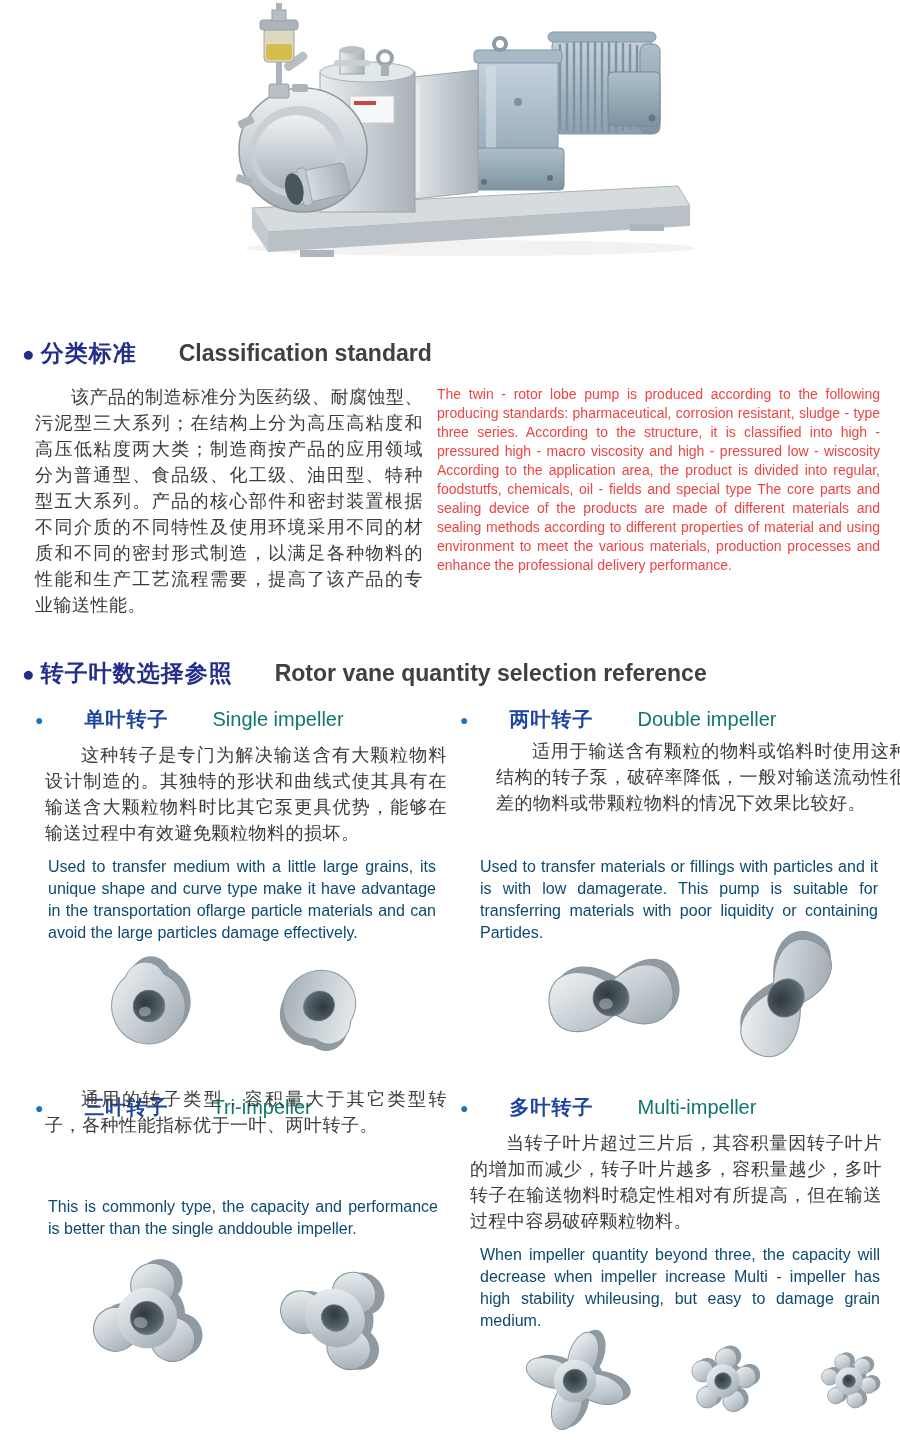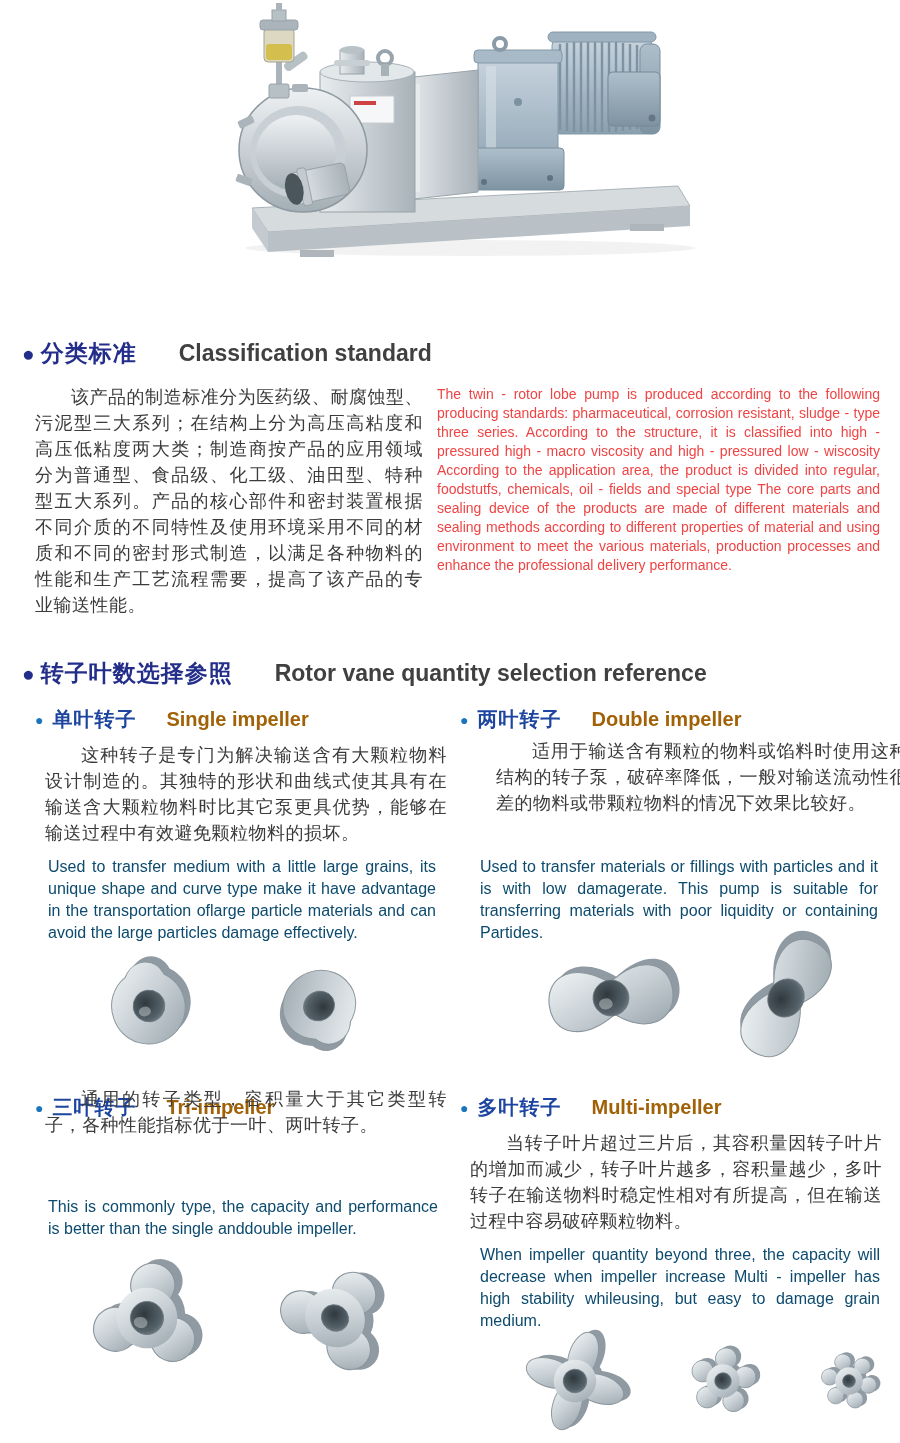--- a/index.html
+++ b/index.html
@@ -8,22 +8,22 @@
   .abs{position:absolute;}
 
   
   .sec-head{display:flex;align-items:center;white-space:nowrap;}
   .sec-bullet{color:#232e8a;font-size:21px;line-height:1;margin-right:6px;}
   .sec-zh{color:#232e8a;font-size:23px;font-weight:700;letter-spacing:1px;}
   .sec-en{color:#404040;font-size:23px;font-weight:700;margin-left:42px;}
 
   .item-head{display:flex;align-items:center;white-space:nowrap;}
   .item-bullet{color:#1b75bc;font-size:14px;line-height:1;margin-right:9px;}
-  .item-zh{color:#1d459f;font-size:20px;font-weight:700;letter-spacing:1px;}
-  .item-en{color:#a16207;font-size:20px;font-weight:700;margin-left:30px;}
+  .item-zh{color:#1d459f;font-size:20px;font-weight:700;letter-spacing:1px;margin-left:32px;}
+  .item-en{color:#0f766e;font-size:20px;font-weight:400;margin-left:44px;}
 
   
   .zh-body{font-size:18px;line-height:26px;color:#3b3b3b;text-align:justify;
            text-indent:2em;letter-spacing:.5px;}
   .en-body{font-size:14px;line-height:19px;color:#ef4444;text-align:justify;}
   .en-body2{font-size:16px;line-height:22px;color:#0c4a6e;text-align:justify;}
 
   .figs{display:flex;align-items:center;}
   .rotor{display:block;}
 </style>

